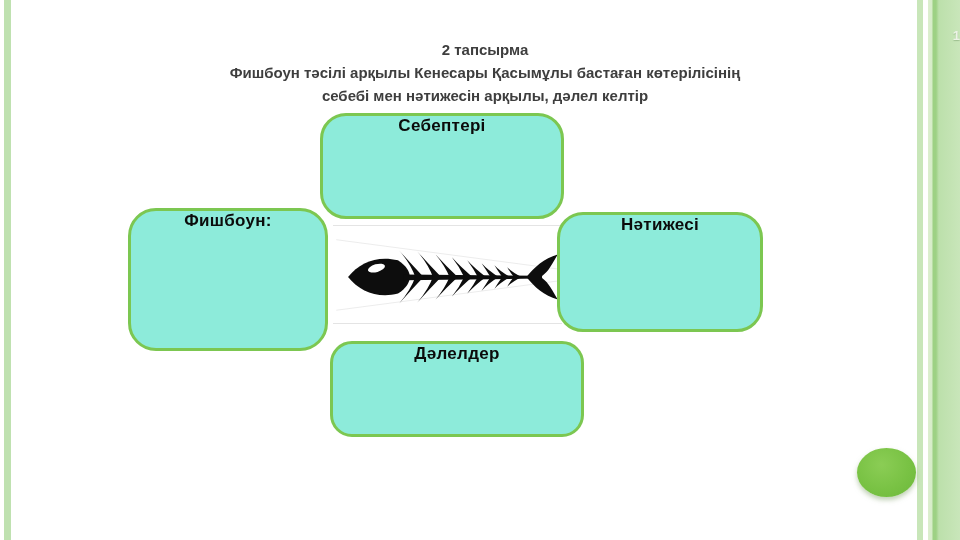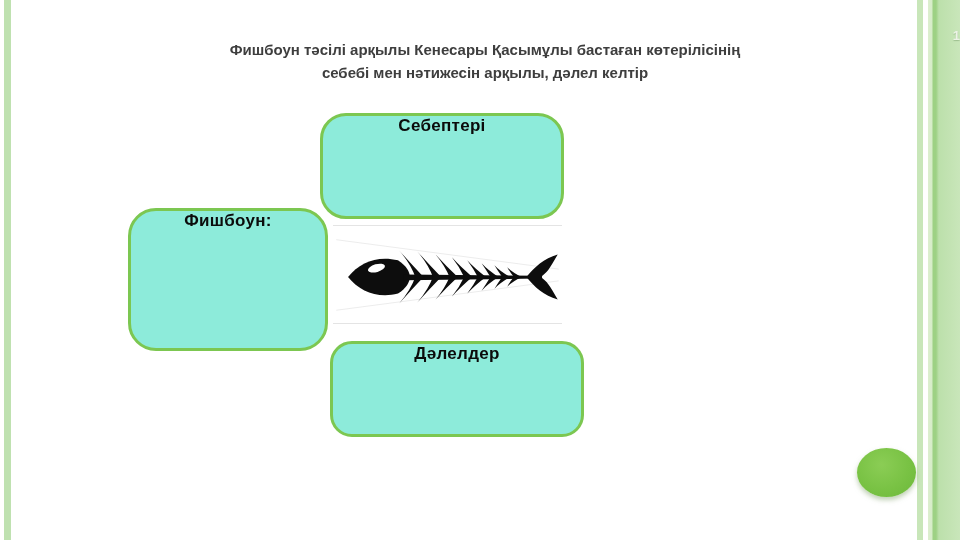--- a/index.html
+++ b/index.html
@@ -56,20 +56,21 @@
 
 <div id="slide">
 
   <div id="left-stripe" class="stripe"></div>
   <div id="right-thin-stripe" class="stripe"></div>
   <div id="right-band" class="stripe"></div>
 
   <div id="page-number">14</div>
 
   <div id="title">
+    <div>2 тапсырма</div>
     <div>Фишбоун тәсілі арқылы Кенесары Қасымұлы бастаған көтерілісінің</div>
     <div>себебі мен нәтижесін арқылы, дәлел келтір</div>
   </div>
 
   <div id="fish-wrap">
     <svg id="fish-svg" viewBox="0 0 229 99" xmlns="http://www.w3.org/2000/svg">
         <line x1="1" y1="14" x2="228" y2="44" stroke="#ECECEC" stroke-width="1"></line>
         <line x1="1" y1="86" x2="228" y2="56" stroke="#ECECEC" stroke-width="1"></line>
         <path d="M13,52 C25,37 43,30 64,35 C73,41 76,47 76,52 C76,57 73,63 64,69 C43,74 25,67 13,52 Z" fill="#0d0d0d"></path>
         <ellipse cx="42" cy="43" rx="9" ry="4" fill="#ffffff" transform="rotate(-16 42 43)"></ellipse>
@@ -95,20 +96,23 @@
   </div>
 
   <div id="box-top" class="tbox">
     <span>Себептері</span>
   </div>
 
   <div id="box-left" class="tbox">
     <span>Фишбоун:</span>
   </div>
 
+  <div id="box-right" class="tbox">
+    <span>Нәтижесі</span>
+  </div>
 
   <div id="box-bottom" class="tbox">
     <span>Дәлелдер</span>
   </div>
 
   <div id="green-ellipse"></div>
 
 </div>
 
 </body></html>

